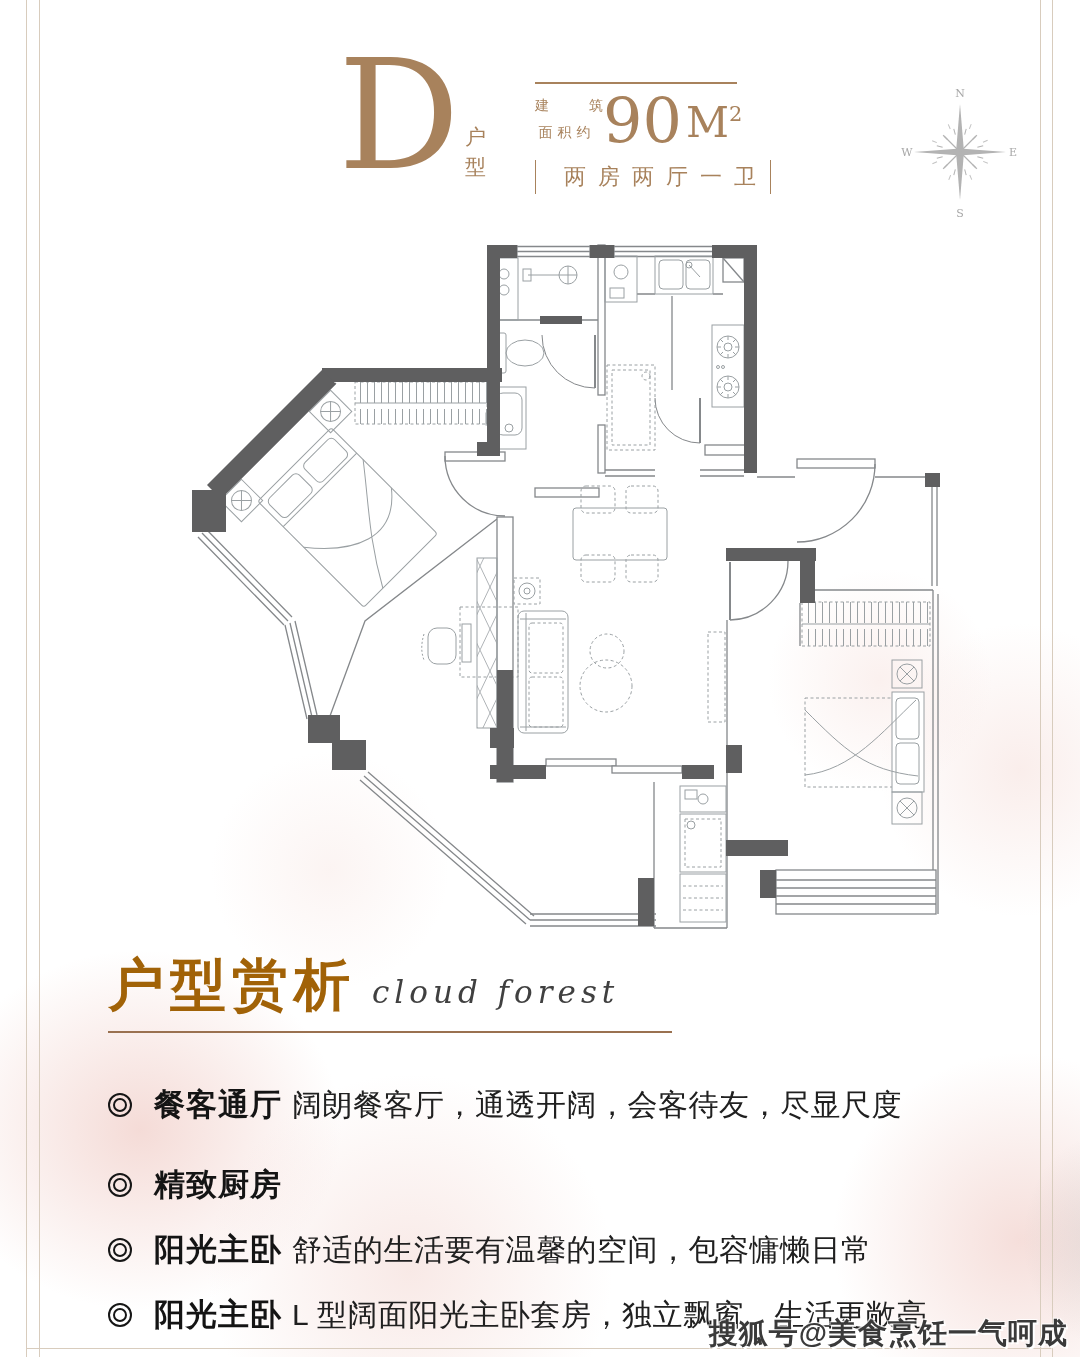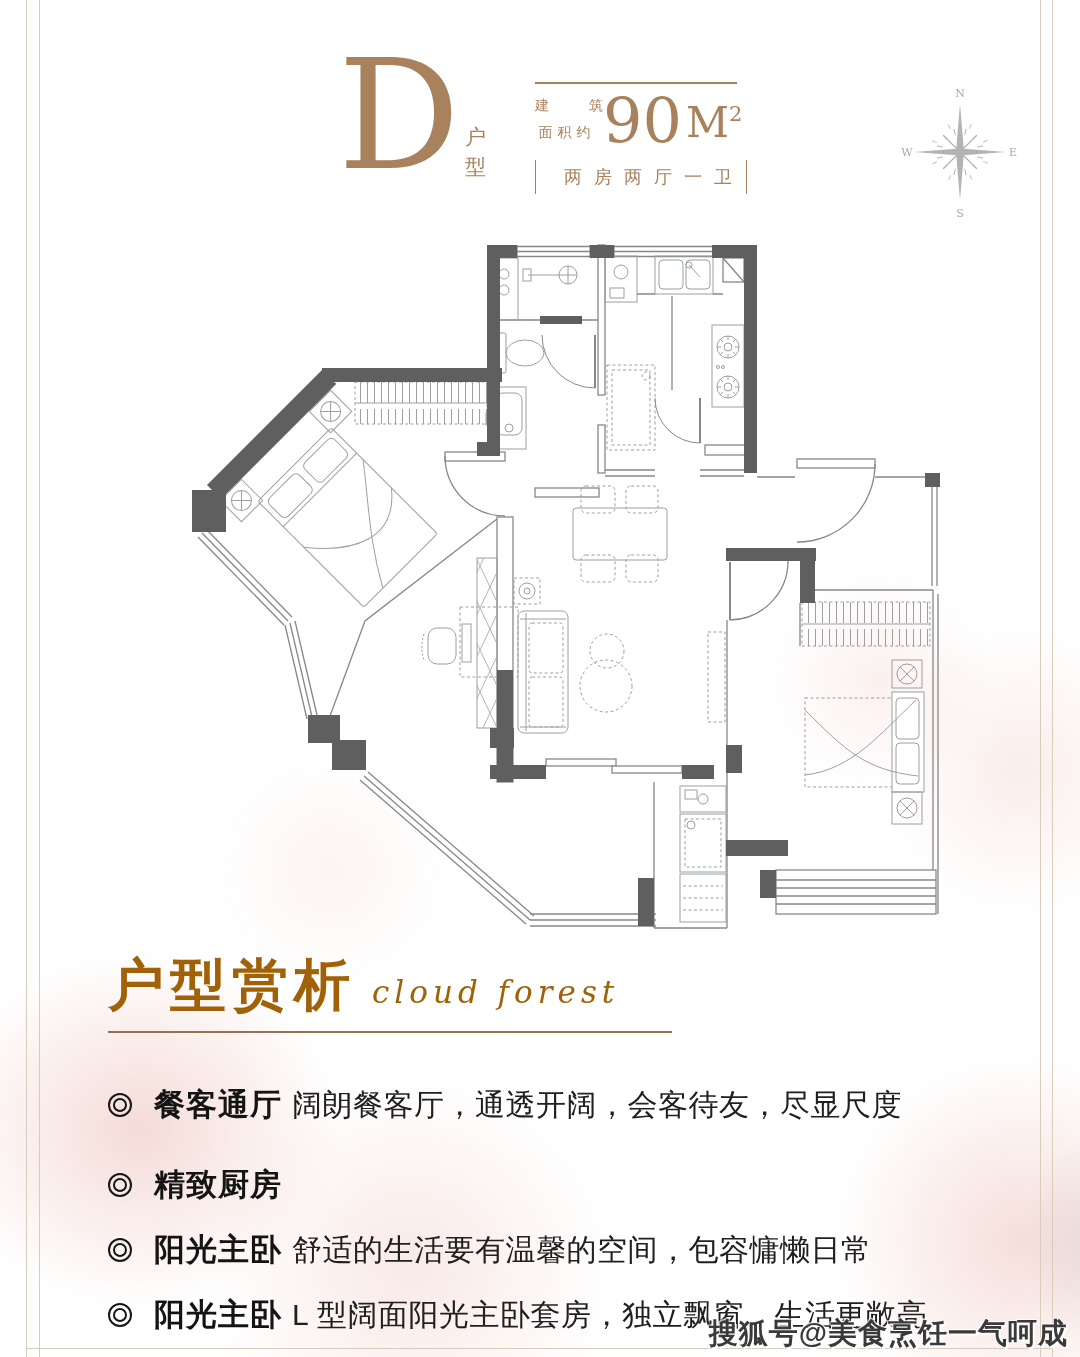--- a/index.html
+++ b/index.html
@@ -30,28 +30,28 @@
   .area-label{color:#a8825c;font-size:14px;line-height:1.95;width:64px;}
   .area-label .l1{letter-spacing:18px;white-space:nowrap;}
   .area-label .l2{letter-spacing:5px;white-space:nowrap;text-align:center;}
   .area-value{font-family:"DejaVu Serif","Liberation Serif",serif;font-size:62px;line-height:.95;color:#a8825c;margin-left:4px;}
   .area-unit{font-family:"DejaVu Serif","Liberation Serif",serif;font-size:42px;line-height:1;color:#a8825c;margin-top:10px;margin-left:4px;}
   .area-sup{font-size:21px;vertical-align:16px;}
   .rooms-row{display:flex;align-items:center;margin-top:9px;color:#a8825c;}
   .bracket{width:9px;height:34px;box-sizing:border-box;border-top:1.5px solid #a8825c;border-bottom:1.5px solid #a8825c;}
   .bracket.bl{border-left:1.5px solid #a8825c;}
   .bracket.br{border-right:1.5px solid #a8825c;}
-  .rooms-text{font-size:18px;letter-spacing:12px;margin:0 2px 0 28px;white-space:nowrap;}
+  .rooms-text{font-size:22px;letter-spacing:12px;margin:0 2px 0 28px;white-space:nowrap;}
   
   .compass{left:900px;top:80px;}
   
   .floor-plan{left:140px;top:230px;}
   
   .sec-title{left:108px;top:948px;font-size:56px;font-weight:bold;color:#a16207;letter-spacing:6px;}
-  .sec-script{left:372px;top:974px;font-family:"DejaVu Serif","Liberation Serif",serif;font-style:italic;font-size:31px;color:#a16207;letter-spacing:5px;}
+  .sec-script{left:372px;top:974px;font-family:"DejaVu Serif","Liberation Serif",serif;font-style:italic;font-size:31px;color:#404040;letter-spacing:5px;}
   .sec-underline{left:108px;top:1031px;width:564px;height:2px;background:#9a7150;}
   
   .feature{left:108px;display:flex;align-items:center;}
   .f1{top:1084px;} .f2{top:1164px;} .f3{top:1229px;} .f4{top:1294px;}
   .bullseye{width:20px;height:20px;border:2px solid #161616;border-radius:50%;position:relative;flex:0 0 auto;}
   .bullseye::after{content:"";position:absolute;inset:3px;border:2px solid #161616;border-radius:50%;}
   .feature-label{font-size:31px;font-weight:bold;color:#141414;margin-left:22px;white-space:nowrap;letter-spacing:1px;}
   .feature-desc{font-size:30px;color:#202020;margin-left:10px;white-space:nowrap;letter-spacing:.5px;}
   
   .watermark{right:12px;top:1314px;font-size:29px;font-weight:bold;color:#3a3a3a;letter-spacing:1px;

